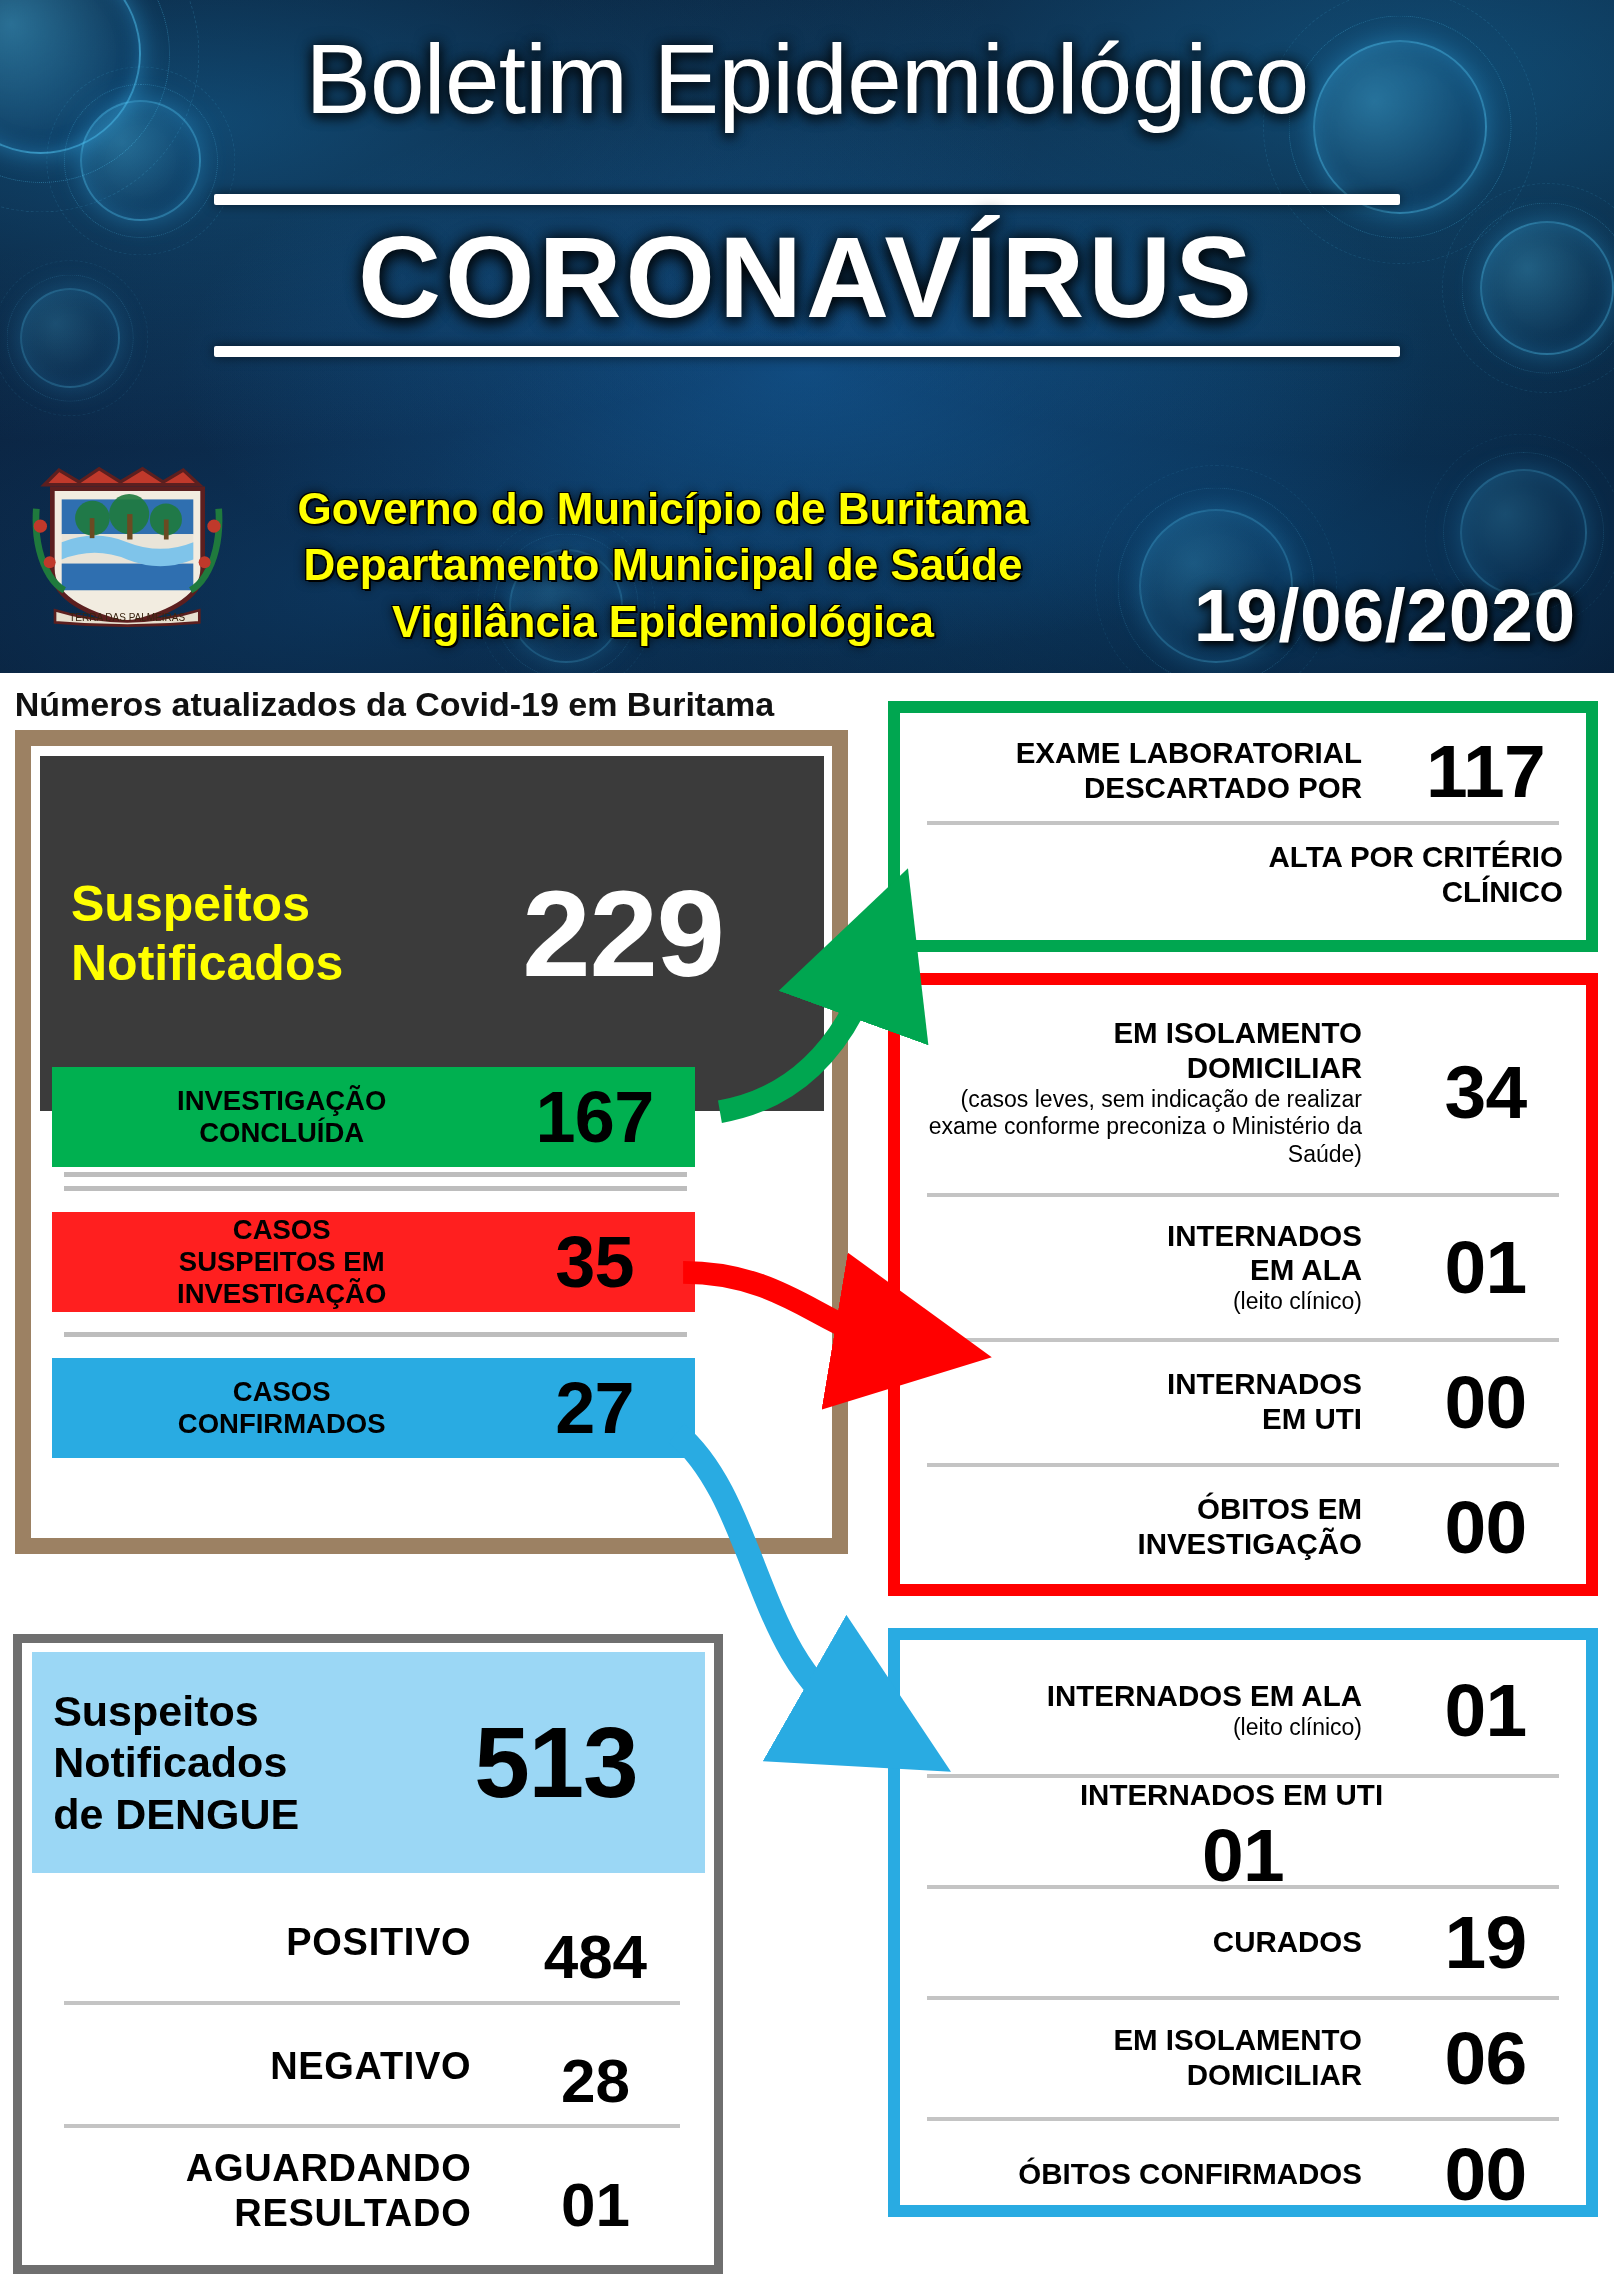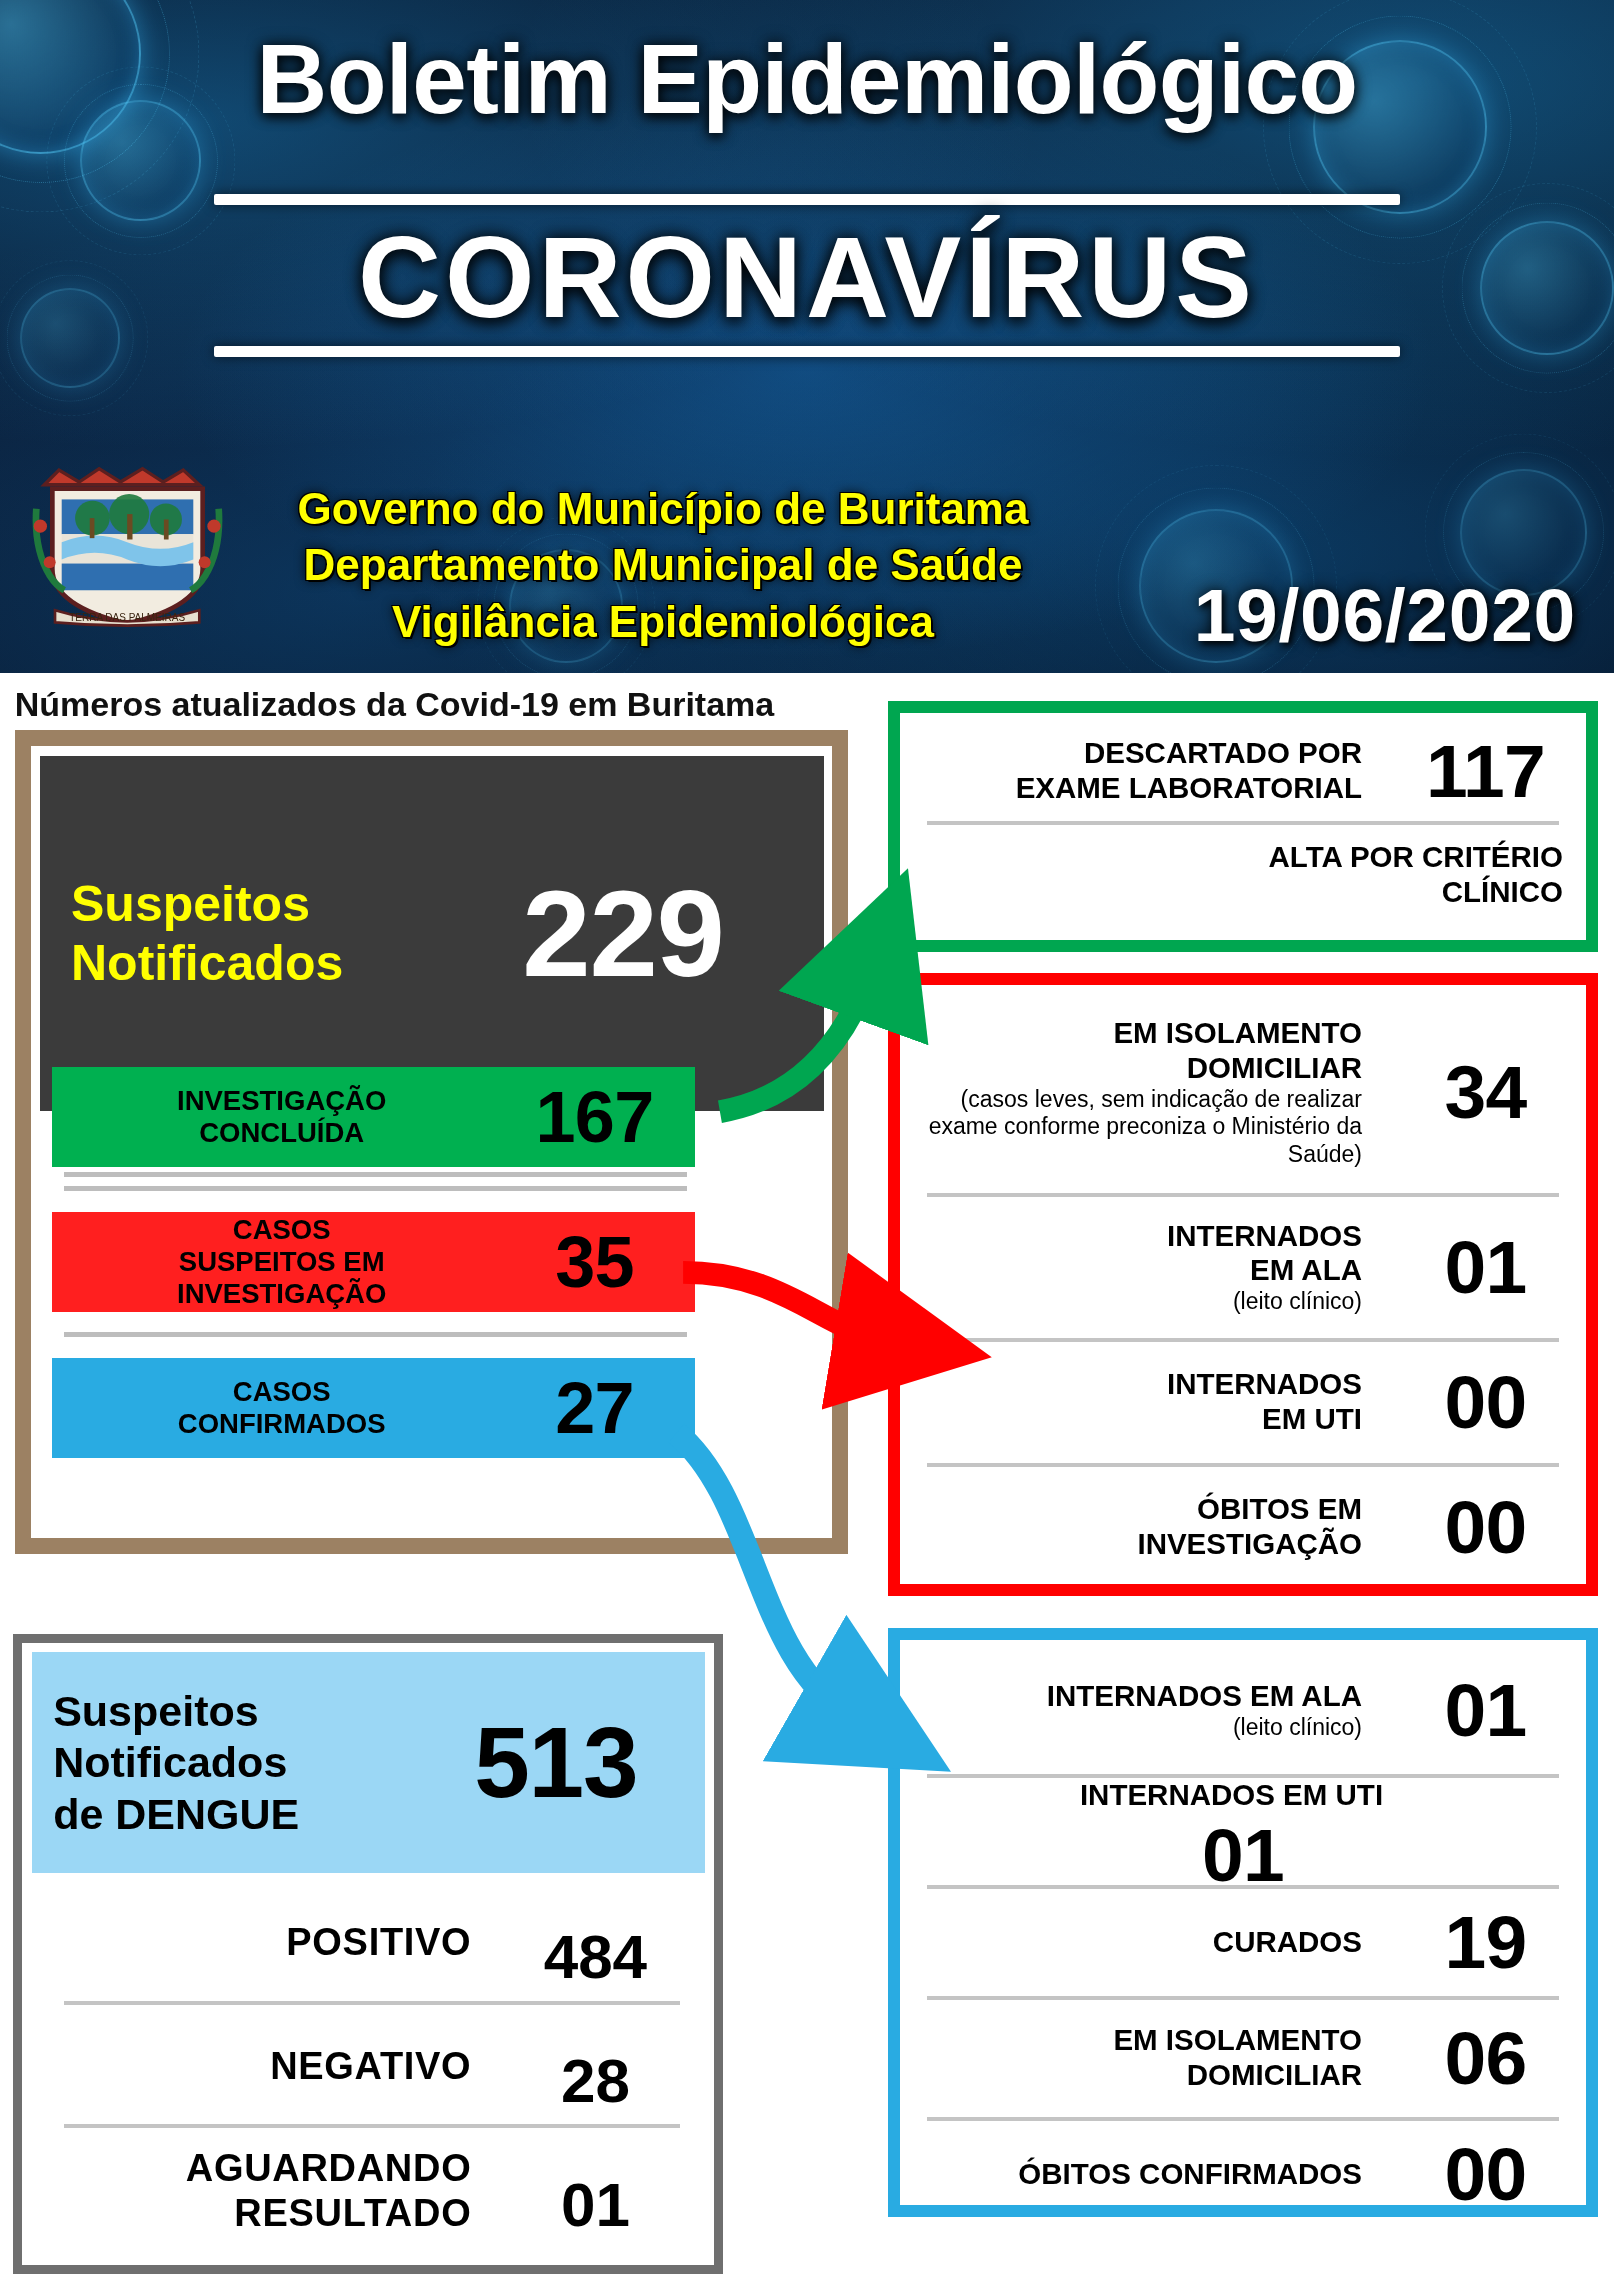--- a/index.html
+++ b/index.html
@@ -44,21 +44,21 @@
     border: 1.3px dotted rgba(90,210,255,0.35);
   }
   .virus::after { width: 160%; height: 160%; border-style: dashed; opacity: .45; }
 
   .header-title {
     position: absolute;
     top: 23px; left: 0; width: 100%;
     text-align: center;
     color: #ffffff;
     font-size: 98px;
-    font-weight: bold;
+    font-weight: normal;
     letter-spacing: -0.7px;
     text-shadow: 0 0 16px rgba(0,0,0,0.85), 0 4px 12px rgba(0,0,0,0.8);
   }
 
   .corona-block {
     position: absolute;
     top: 194px; left: 214px; width: 1186px;
     text-align: center;
   }
   .corona-rule {
@@ -429,22 +429,22 @@
       <div>AGUARDANDO</div>
       <div>RESULTADO</div>
     </div>
     <div class="dv">01</div>
   </div>
 </div>
 
 <div class="rpanel panel-green">
   <div class="row">
     <div class="rl">
+      <div>EXAME LABORATORIAL</div>
       <div>DESCARTADO POR</div>
-      <div>EXAME LABORATORIAL</div>
     </div>
     <div class="rv">117</div>
   </div>
   <div class="rsep"></div>
   <div class="row">
     <div class="rl">
       <div>ALTA POR CRITÉRIO</div>
       <div>CLÍNICO</div>
     </div>
   </div>

